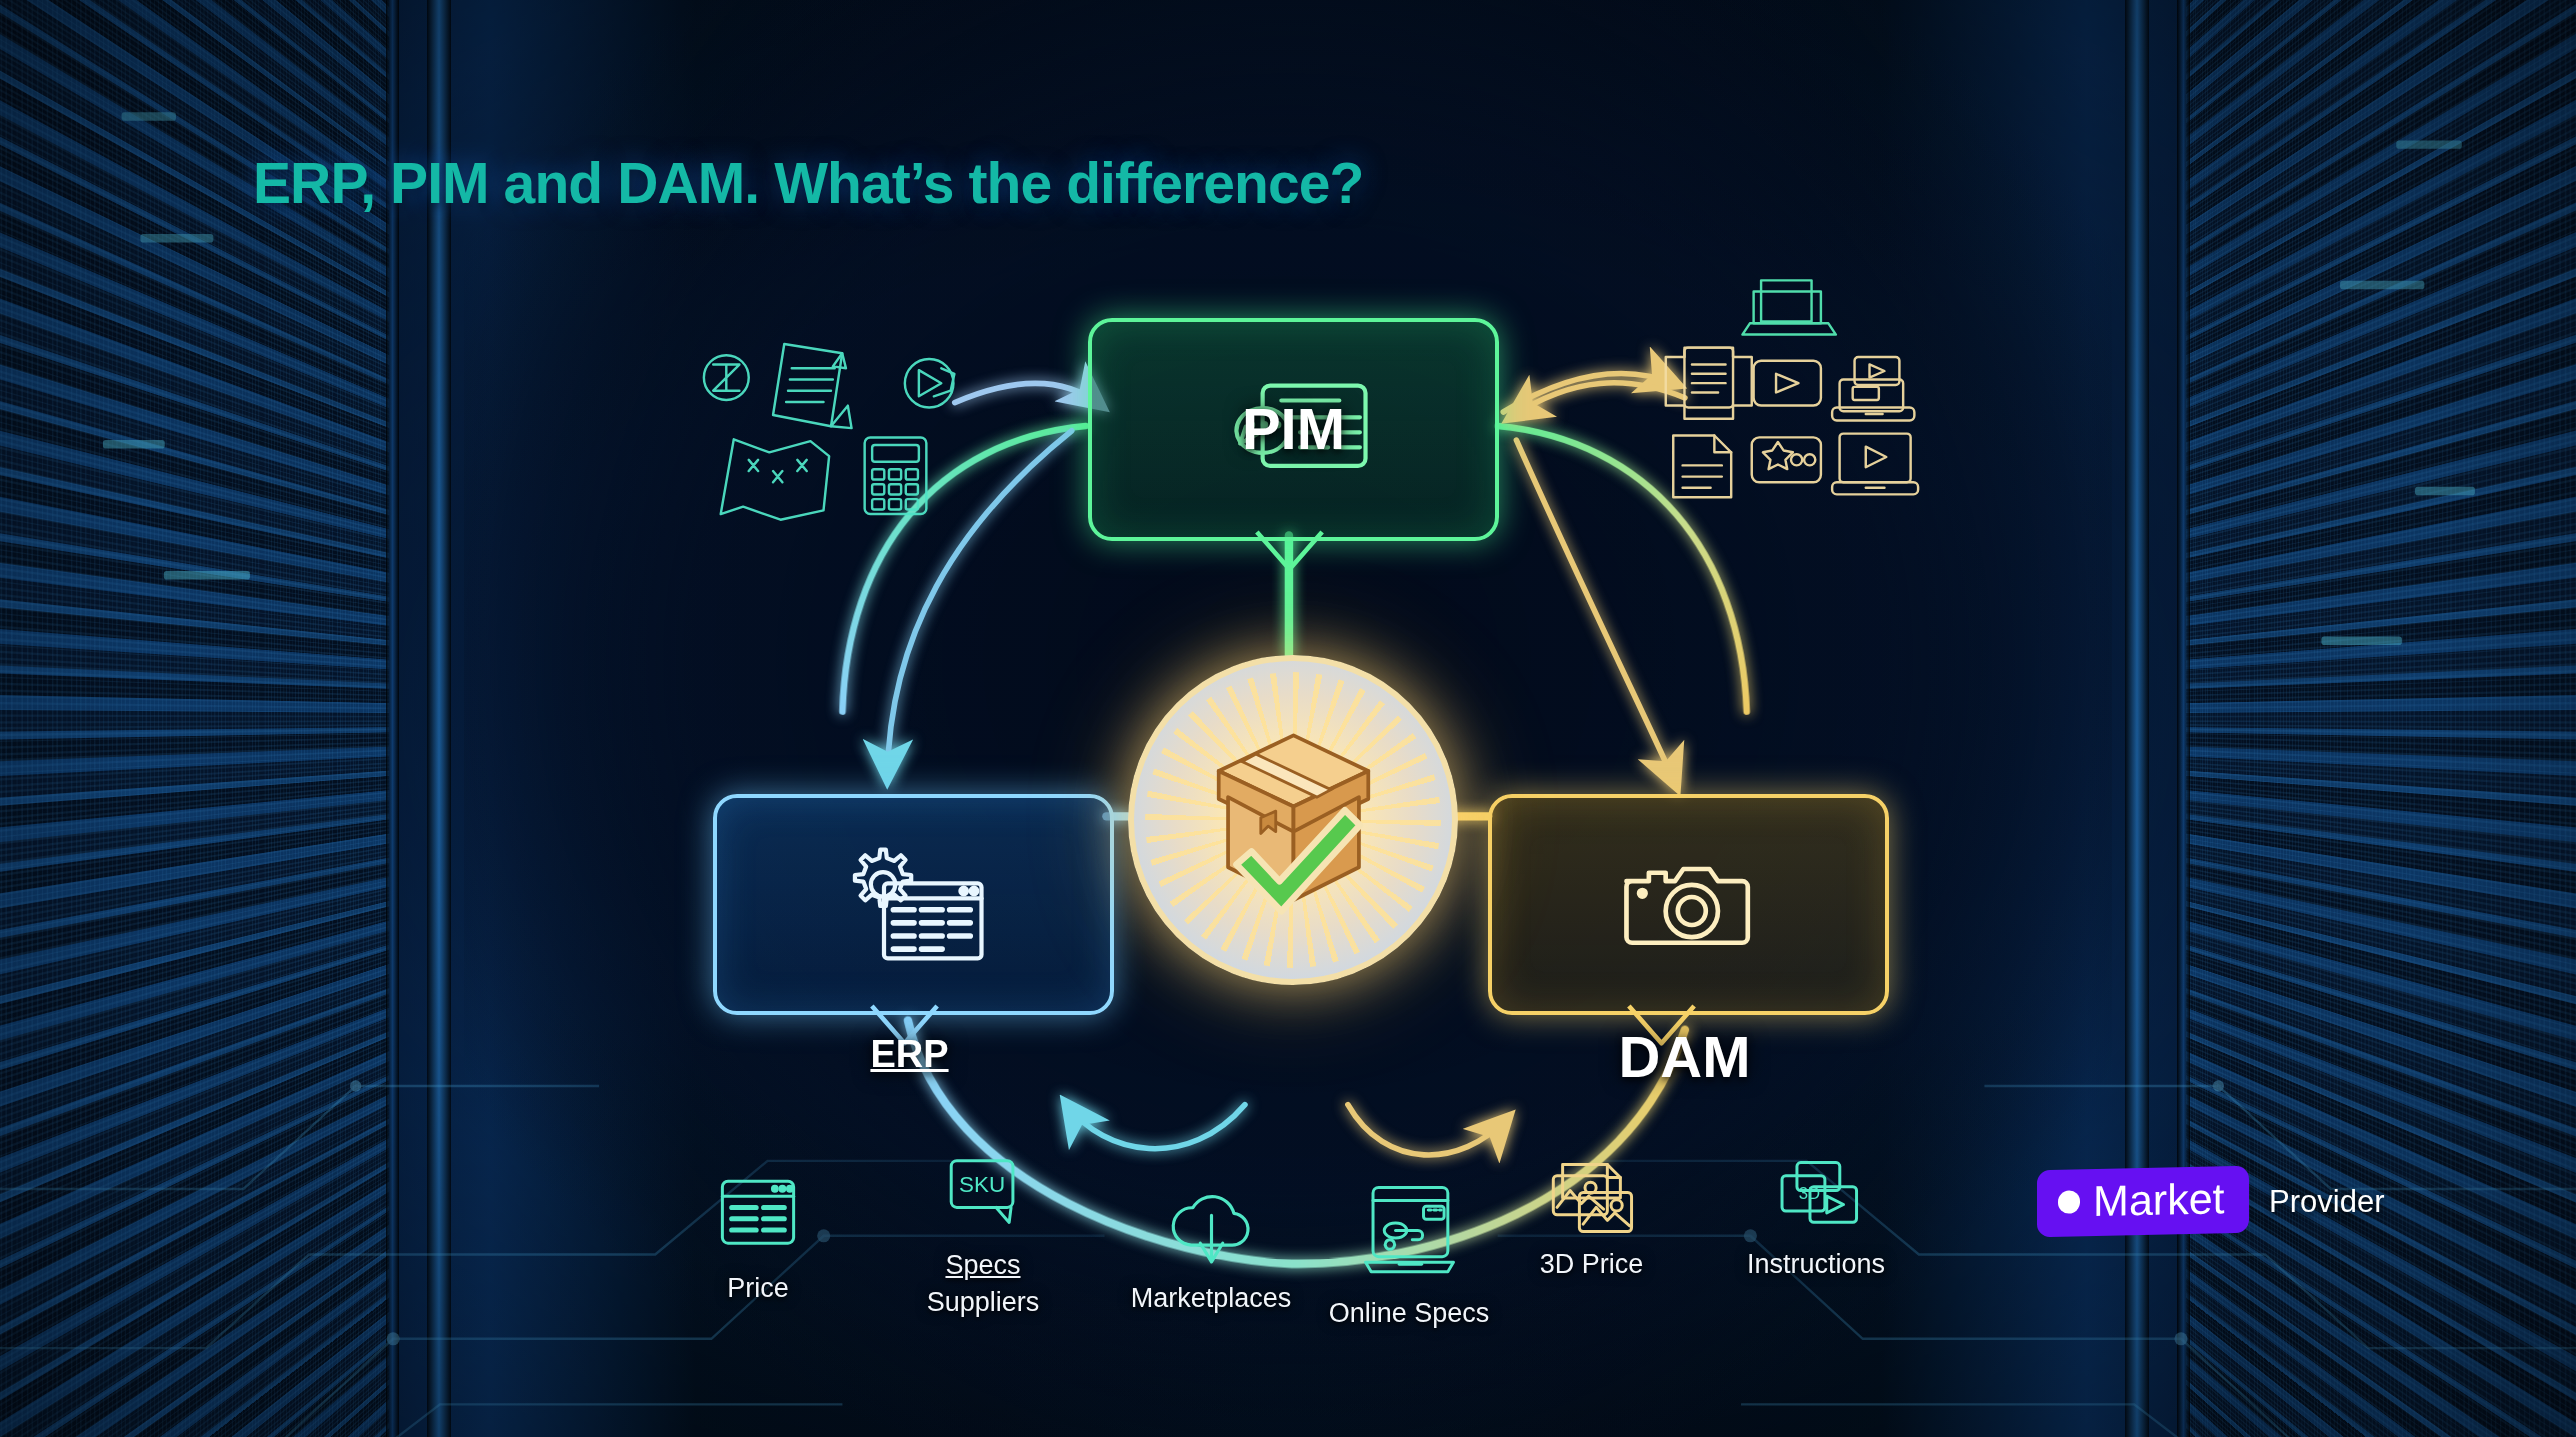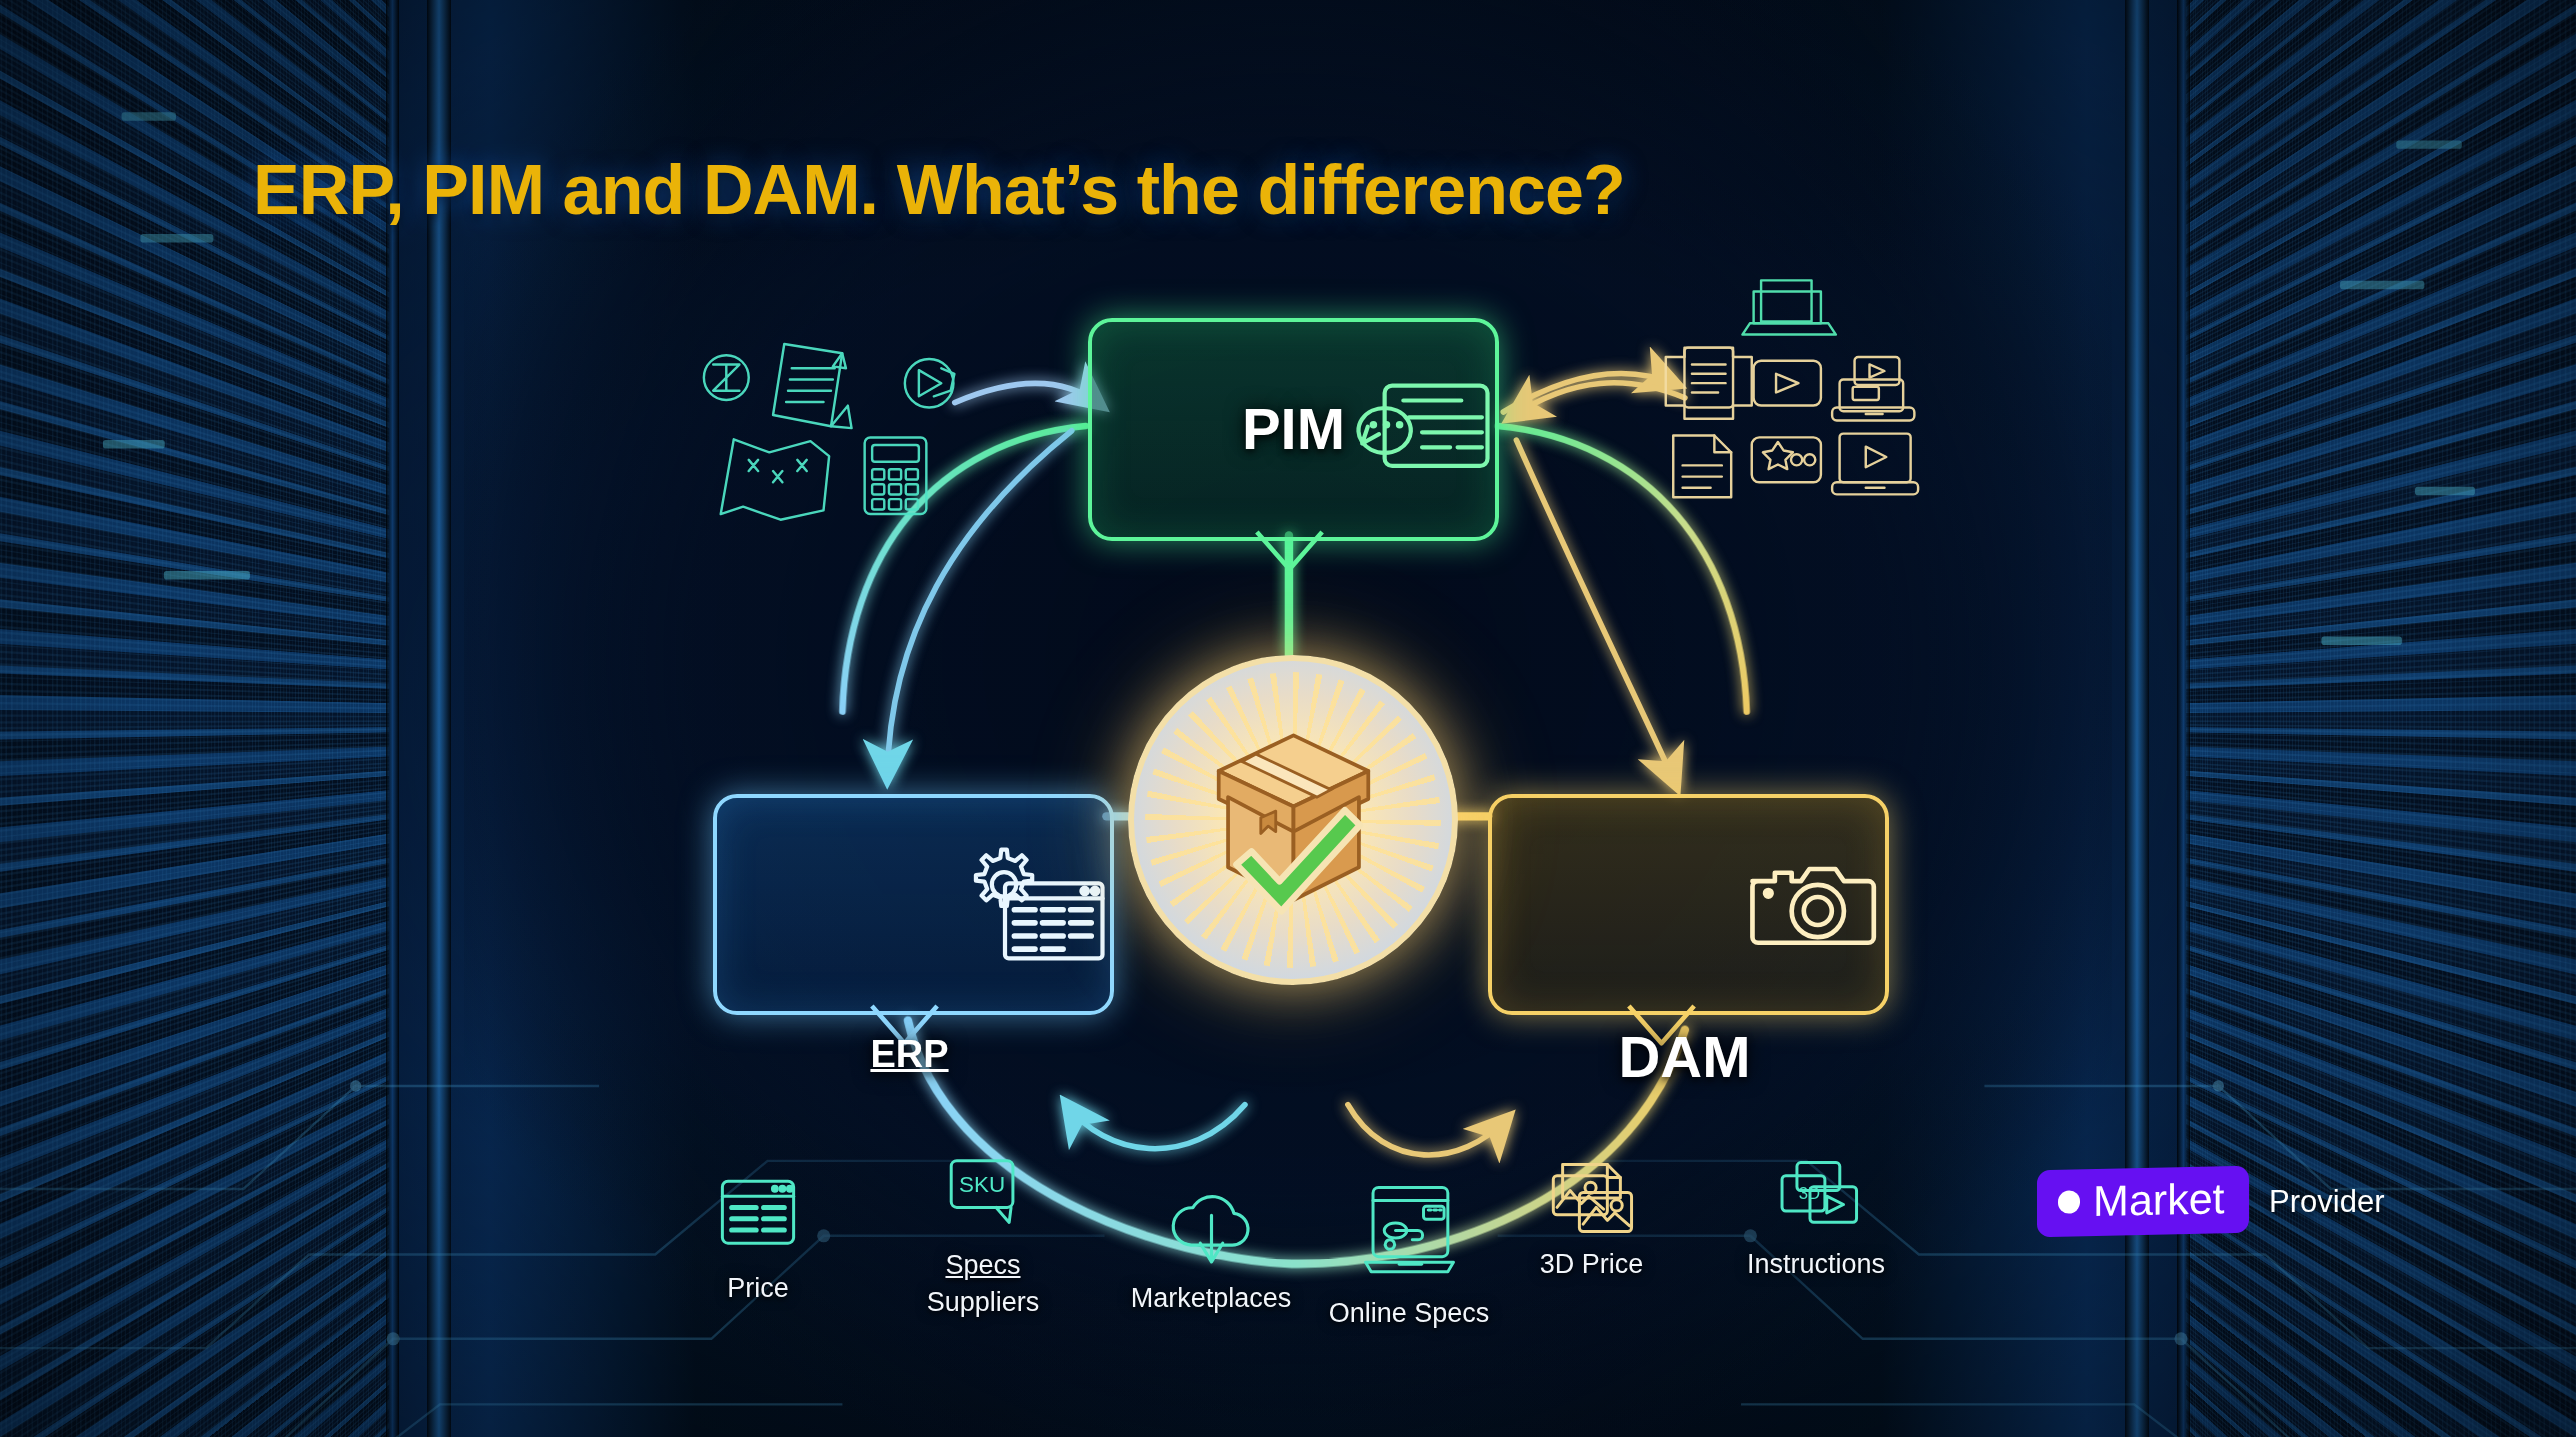--- a/index.html
+++ b/index.html
@@ -65,34 +65,34 @@
   }
   .center-dark{
     position:absolute;left:18%;right:18%;top:0;bottom:0;
     background:radial-gradient(ellipse 70% 72% at 50% 46%, rgba(2,10,26,.95) 0%, rgba(3,14,34,.72) 52%, rgba(3,14,34,0) 82%);
   }
   .traces{position:absolute;inset:0;opacity:.55;}
 
   
   .title{
     position:absolute;left:253px;top:150px;
-    font-size:70px;font-weight:bold;color:#eab308;
+    font-size:57px;font-weight:bold;color:#14b8a6;
     letter-spacing:-0.9px;white-space:nowrap;
     text-shadow:0 0 24px rgba(20,80,160,.75), 0 3.7px 9.4px rgba(0,0,0,.6);
   }
 
   
   .diagram{position:absolute;inset:0;}
   .svg-layer{position:absolute;inset:0;width:2576px;height:1438px;}
 
   
   .node{position:absolute;}
   .bubble{
     position:relative;border-radius:24px;
-    display:flex;align-items:flex-end;justify-content:center;
+    display:flex;align-items:center;justify-content:center;
     flex-direction:column;
   }
   .node-label{
     position:absolute;left:0;right:0;text-align:center;
     color:#fff;font-weight:bold;font-size:54px;
     text-shadow:0 0 20.6px rgba(0,0,0,.85),0 2.8px 7.5px rgba(0,0,0,.7);
   }
 
   
   #node-pim{left:1088px;top:318px;width:403px;height:215px;}

